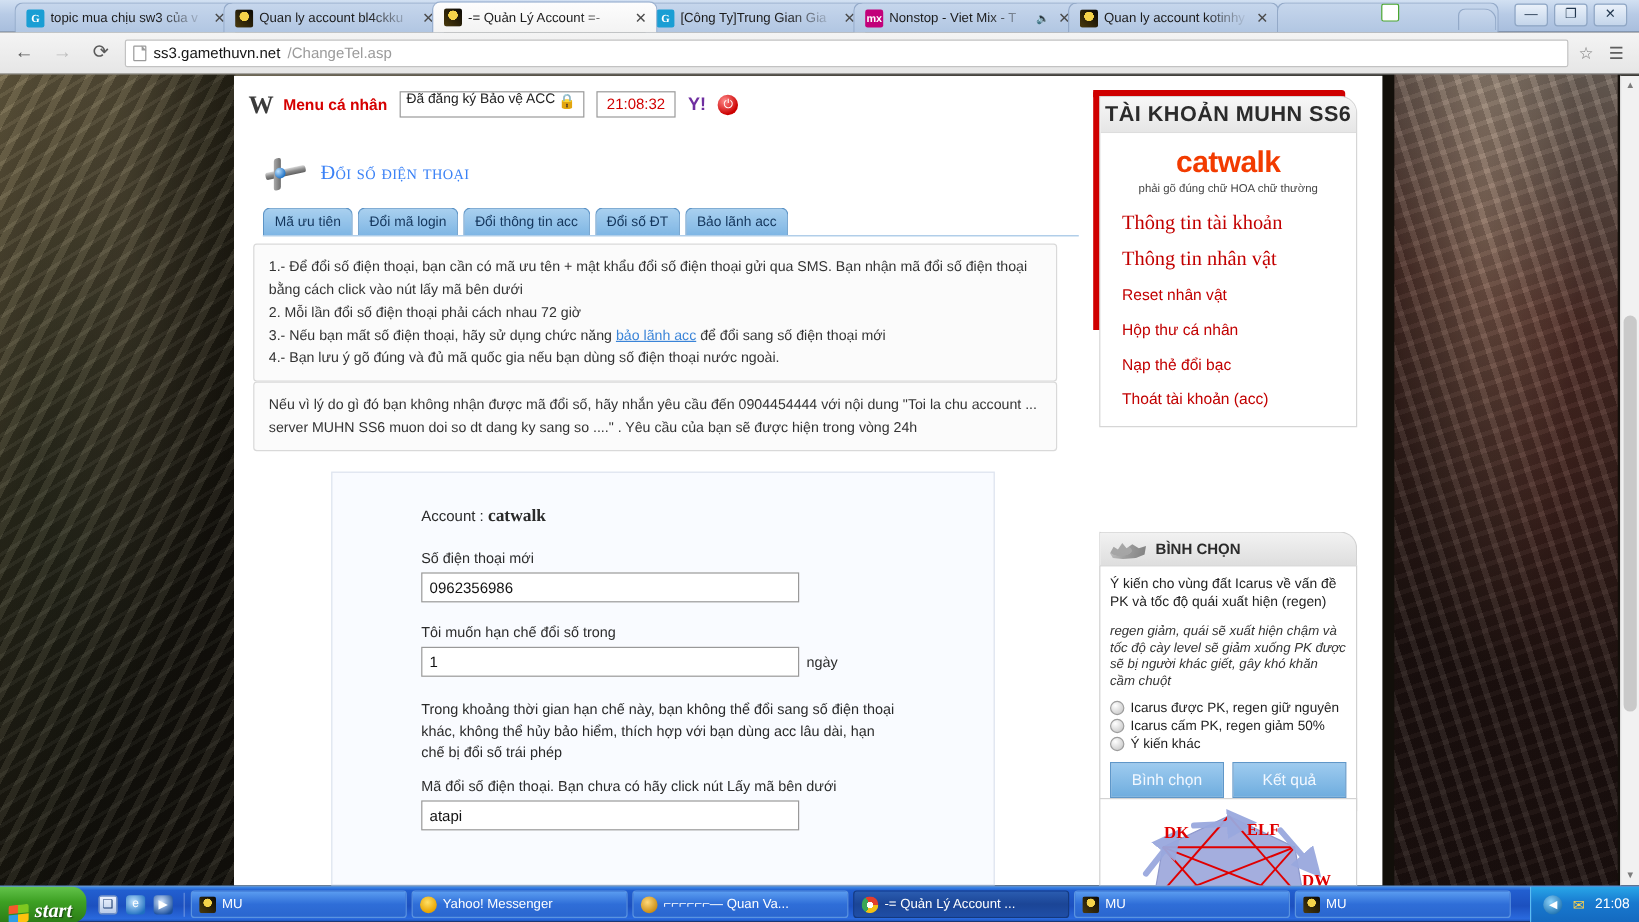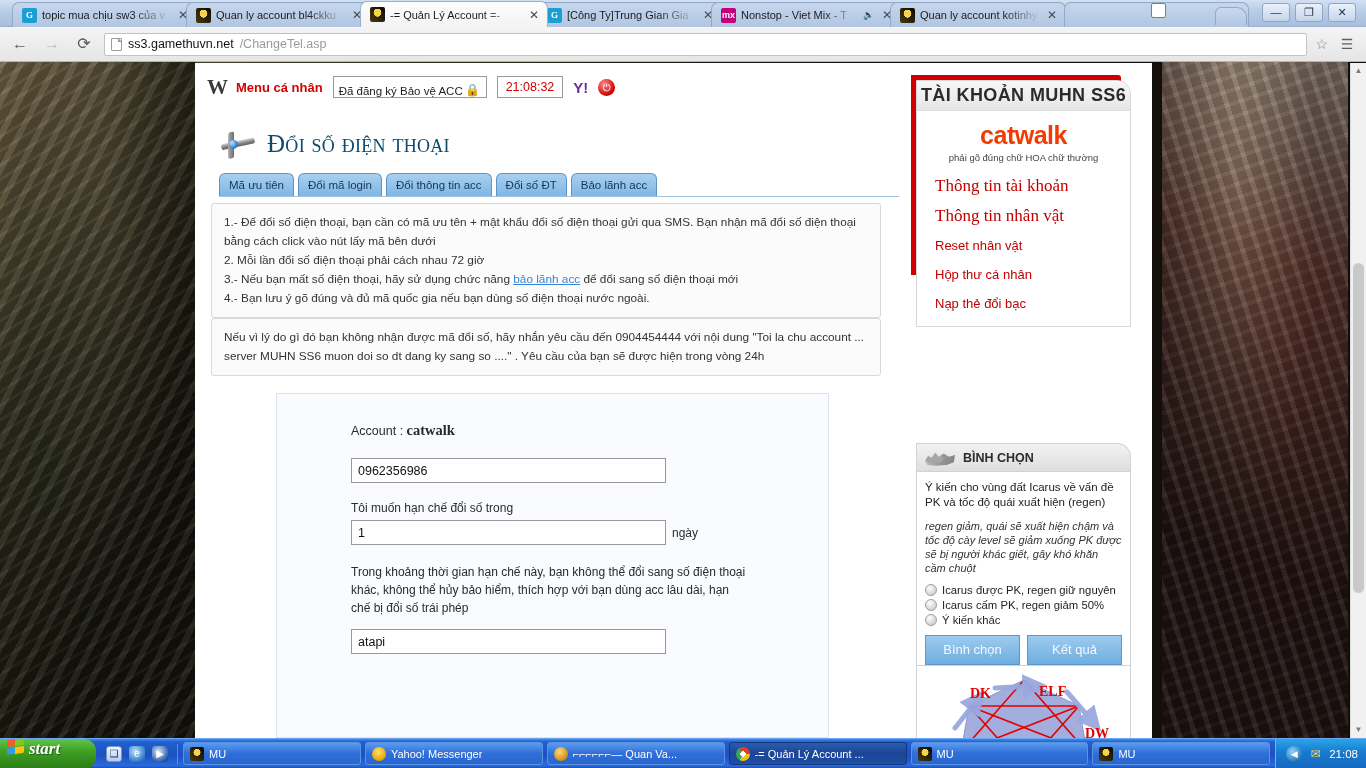--- a/index.html
+++ b/index.html
@@ -174,21 +174,21 @@
     position: absolute; left: 0; top: 8px; width: 720px; height: 32px;
     display: flex; align-items: center; gap: 10px; padding-left: 12px;
   }
   #w-logo {
     font-family: "Liberation Serif", serif; font-size: 21px; font-weight: bold;
     color: #3b3b3b; letter-spacing: -2px; line-height: 1;
   }
   #menu-canhan { color: #d60000; font-size: 13px; font-weight: bold; }
   #acc-protect {
     border: 1px solid #9a9a9a; background: #fff; height: 22px;
-    display: flex; align-items: flex-end; gap: 3px; padding: 0 5px;
+    display: flex; align-items: flex-start; gap: 3px; padding: 0 5px;
     font-size: 11.5px; color: #222;
   }
   .lock-ico { font-size: 12px; color: #e8a400; }
   #clock-box {
     border: 1px solid #9a9a9a; background: #fff; height: 22px;
     display: flex; align-items: center; padding: 0 8px;
     font-size: 12.5px; color: #d00000;
   }
   #yahoo-ico { font-size: 15px; color: #6f2fa0; font-weight: bold; }
   #power-ico {
@@ -215,21 +215,21 @@
     position: absolute; left: 11px; top: 6px; width: 6px; height: 26px;
     background: linear-gradient(90deg, #aaa, #6c6c6c); border-radius: 2px;
     transform: skewX(-12deg);
   }
   #sword-icon .gem {
     position: absolute; left: 12px; top: 14px; width: 9px; height: 9px;
     border-radius: 50%;
     background: radial-gradient(circle at 35% 30%, #bde2ff, #1b6fc4 75%);
   }
   #page-heading {
-    font-family: "Liberation Serif", serif; font-size: 25px; color: #0c4a6e;
+    font-family: "Liberation Serif", serif; font-size: 17px; color: #3b82f6;
     font-variant: small-caps; letter-spacing: 0.3px;
   }
   #tabs-row {
     position: absolute; left: 24px; top: 110px; width: 680px;
     display: flex; align-items: flex-end; gap: 4px;
     border-bottom: 1px solid #9fc3e4;
   }
   .ptab {
     background: linear-gradient(180deg, #a9d0ef 0%, #7fb6e4 100%);
     border: 1px solid #5d94c6; border-bottom: none;
@@ -349,24 +349,24 @@
   }
 
   
   #taskbar {
     position: absolute; left: 0; top: 738px; width: 1366px; height: 30px;
     background: linear-gradient(180deg, #3f8bea 0%, #225fd0 10%, #1c50bf 55%, #2a6ade 92%, #1b4fb5 100%);
     border-top: 1px solid #6ba7f5;
     display: flex; align-items: center;
   }
   #startbtn {
-    width: 96px; height: 30px; flex: none;
+    width: 72px; height: 30px; flex: none;
     background: linear-gradient(180deg, #63c34a 0%, #3da023 42%, #2b7c16 100%);
     border-radius: 0 12px 12px 0;
-    display: flex; align-items: flex-start; gap: 5px; padding-left: 7px;
+    display: flex; align-items: flex-end; gap: 5px; padding-left: 7px;
     color: #fff; font-family: "Liberation Serif", serif;
     font-size: 17px; font-style: italic; font-weight: bold;
     text-shadow: 1px 1px 1px rgba(0,0,0,0.45);
   }
   #winflag {
     width: 17px; height: 15px; flex: none;
     background:
       linear-gradient(90deg, #f35b2c 0 47%, #7ec820 47% 100%) 0 0 /100% 47% no-repeat,
       linear-gradient(90deg, #2e9de4 0 47%, #ffc20e 47% 100%) 0 100% /100% 47% no-repeat;
     border-radius: 2px; transform: skewY(-6deg);
@@ -538,54 +538,57 @@
 
       <div class="infobox" id="info2">Nếu vì lý do gì đó bạn không nhận được mã đổi số, hãy nhắn yêu cầu đến 0904454444 với nội dung "Toi la chu account ... server MUHN SS6 muon doi so dt dang ky sang so ...." . Yêu cầu của bạn sẽ được hiện trong vòng 24h</div>
 
       <div id="formcard">
         <div class="inner">
           <div class="acc-line">
             <span>Account :</span>
             <b>catwalk</b>
           </div>
 
+          <div class="flabel">Số điện thoại mới</div>
           <input class="finput" type="text" value="0962356986" style="">
 
           <div class="gap"></div>
 
           <div class="flabel">Tôi muốn hạn chế đổi số trong</div>
           <div class="row-inline">
             <input class="finput" type="text" value="1" style="">
             <span class="unit">ngày</span>
           </div>
 
           <div class="gap"></div>
 
           <div class="helptext">Trong khoảng thời gian hạn chế này, bạn không thể đổi sang số điện thoại khác, không thể hủy bảo hiểm, thích hợp với bạn dùng acc lâu dài, hạn chế bị đổi số trái phép</div>
 
           <div style="height:12px"></div>
 
+          <div class="flabel">Mã đổi số điện thoại. Bạn chưa có hãy click nút Lấy mã bên dưới</div>
           <input class="finput" type="text" value="atapi" style="">
         </div>
       </div>
 
       <div id="sidebar">
         <div id="sb-redtop"></div>
         <div id="sb-redleft"></div>
 
         <div id="sb-acc-panel">
           <div class="sb-head">TÀI KHOẢN MUHN SS6</div>
           <div id="sb-accname">catwalk</div>
           <div id="sb-accnote">phải gõ đúng chữ HOA chữ thường</div>
 
           <a class="sb-link-serif" href="#">Thông tin tài khoản</a>
           <a class="sb-link-serif" href="#">Thông tin nhân vật</a>
           <a class="sb-link" href="#">Reset nhân vật</a>
           <a class="sb-link" href="#">Hộp thư cá nhân</a>
           <a class="sb-link" href="#">Nạp thẻ đổi bạc</a>
+          <a class="sb-link" href="#">Thoát tài khoản (acc)</a>
           <div style="height:8px"></div>
         </div>
 
         <div id="sb-poll">
           <div id="sb-poll-head">
             <span id="wolf-ico"></span>
             <span>BÌNH CHỌN</span>
           </div>
           <div id="sb-poll-body">
             <div class="poll-q">Ý kiến cho vùng đất Icarus về vấn đề PK và tốc độ quái xuất hiện (regen)</div>

